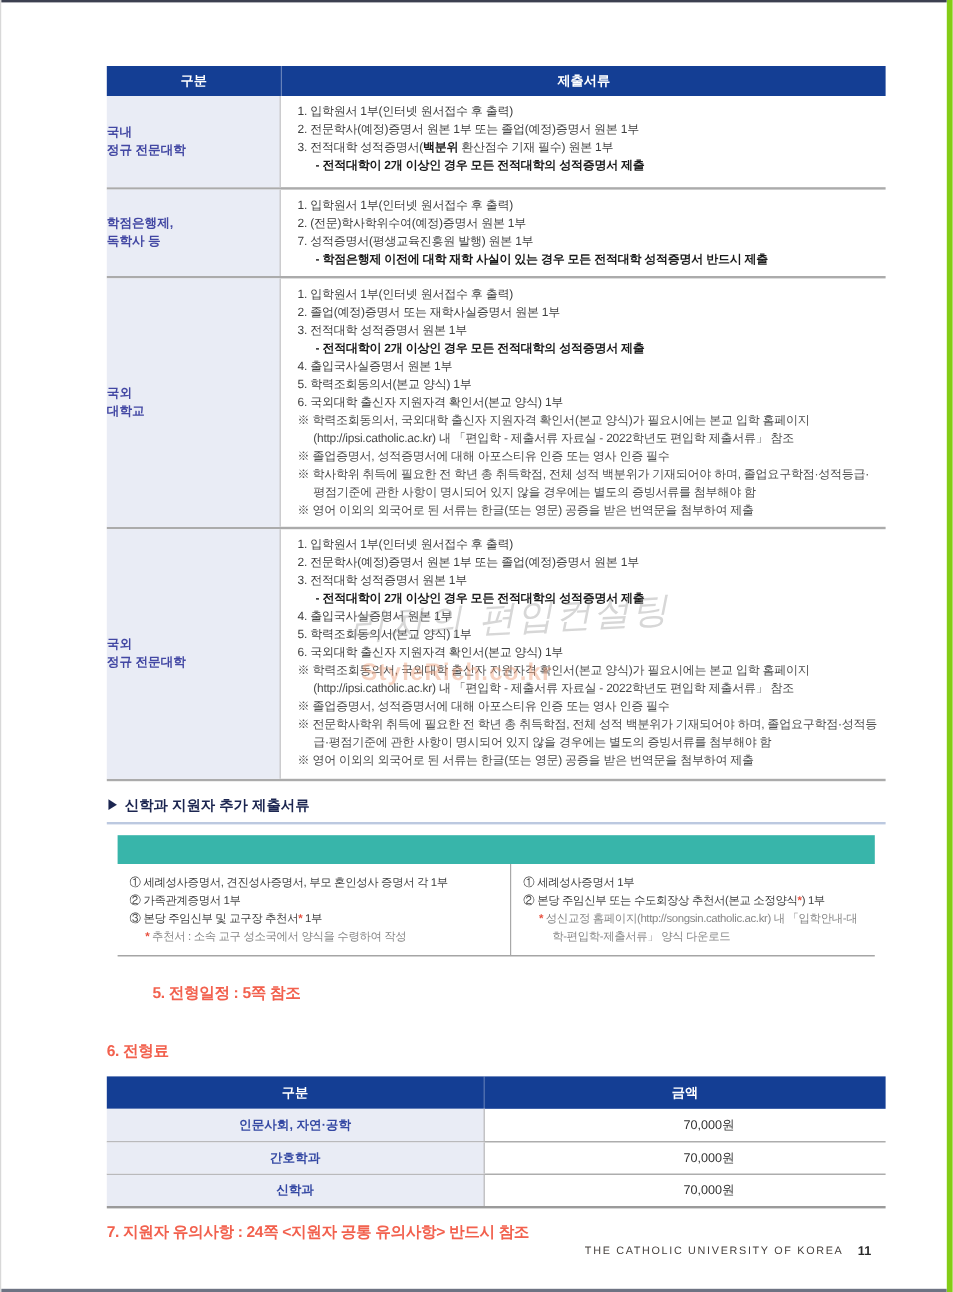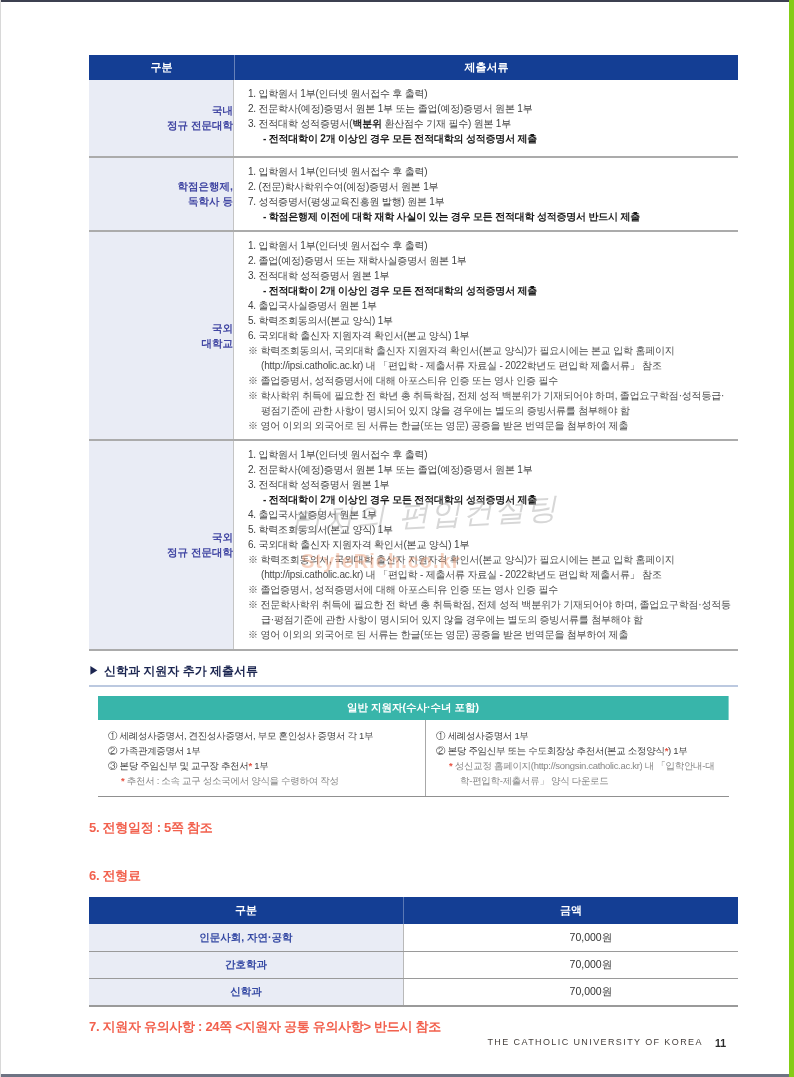--- a/index.html
+++ b/index.html
@@ -17,21 +17,21 @@
   
   .doc-table{ width:100%; border-bottom:2px solid #ababab; }
   .dt-header{ display:flex; background:#143e94; color:#fff; font-weight:bold; font-size:11px; height:25px; }
   .dt-header > div{ display:flex; align-items:center; justify-content:center; }
   .dt-h1{ width:145px; }
   .dt-h2{ flex:1; border-left:1px solid rgba(255,255,255,.35); }
   .dt-row{ display:flex; border-top:2px solid #ababab; }
   .dt-row:first-child{ border-top:none; }
   .dt-cat{
     width:145px; background:#e9ecf5; color:#4247a3; font-weight:bold; font-size:10.5px;
-    display:flex; flex-direction:column; align-items:flex-end; justify-content:center;
+    display:flex; flex-direction:column; align-items:flex-start; justify-content:center;
     text-align:center; line-height:15px; border-right:1px solid #c4c4c4;
   }
   .dt-content{ flex:1; padding:6px 6px 6px 14px; font-size:10px; color:#3e3e3e; }
   .dt-row:nth-child(1) .dt-content{ min-height:76px; }
   .dt-row:nth-child(2) .dt-content{ min-height:64px; }
   .dt-row:nth-child(3) .dt-content{ min-height:200px; }
   .dt-row:nth-child(4) .dt-content{ min-height:208px; }
   .ln{ line-height:15px; letter-spacing:-0.2px; }
   .ln.dash{ font-weight:bold; color:#1a1a1a; padding-left:15px; }
   .ln.note{ color:#4a4a4a; padding-left:13px; text-indent:-13px; }
@@ -49,21 +49,21 @@
   .theo-head > div:first-child{ width:52%; border-right:1px solid rgba(255,255,255,.4); }
   .theo-head > div:last-child{ flex:1; }
   .theo-body{ display:flex; font-size:9.5px; color:#3e3e3e; }
   .theo-body > div{ padding:8px 8px 8px 10px; }
   .theo-body > div:first-child{ width:52%; border-right:1px solid #a8a8a8; }
   .theo-body > div:last-child{ flex:1; }
   .theo-body .ln{ line-height:15px; letter-spacing:-0.3px; }
 
   
   .red-h{ color:#f2614e; font-weight:bold; font-size:13px; letter-spacing:-0.3px; }
-  .h5{ margin-top:22px; }
+  .h5{ margin-top:22px;margin-left:38px; }
   .h6{ margin-top:30px; }
   .h7{ margin-top:11px; }
 
   
   .fee-table{ margin-top:12px; width:100%; border-bottom:2px solid #9a9a9a; }
   .fee-head{ display:flex; background:#143e94; color:#fff; font-weight:bold; font-size:11px; height:27px; }
   .fee-head > div{ display:flex; align-items:center; justify-content:center; }
   .fee-head > div:first-child{ width:48.5%; border-right:1px solid rgba(255,255,255,.3); }
   .fee-head > div:last-child{ flex:1; }
   .fee-row{ display:flex; height:27px; border-top:1px solid #9a9a9a; font-size:10.5px; }
@@ -168,21 +168,20 @@
           </div>
         </div>
     </div>
 
     <div class="theo-heading">
       <span class="arrow">▶</span><span>신학과 지원자 추가 제출서류</span>
     </div>
     <div class="theo-underline"></div>
     <div class="theo-table">
       <div class="theo-head">
-        <div>일반 지원자(수사·수녀 포함)</div>
       </div>
       <div class="theo-body">
         <div id="theo-left">
             <div class="ln num"><span>① 세례성사증명서, 견진성사증명서, 부모 혼인성사 증명서 각 1부</span></div>
             <div class="ln num"><span>② 가족관계증명서 1부</span></div>
             <div class="ln num"><span>③ 본당 주임신부 및 교구장 추천서</span><span class="r">*</span><span> 1부</span></div>
             <div class="ln foot"><span class="r">*</span><span> 추천서 : 소속 교구 성소국에서 양식을 수령하여 작성</span></div>
           </div>
         <div id="theo-right">
             <div class="ln num"><span>① 세례성사증명서 1부</span></div>

